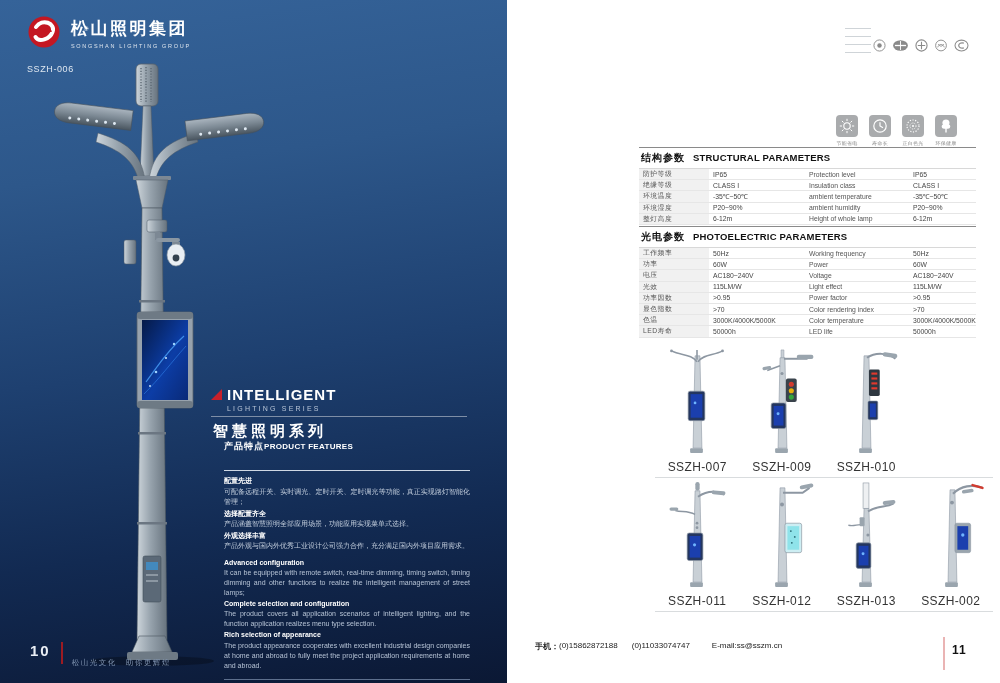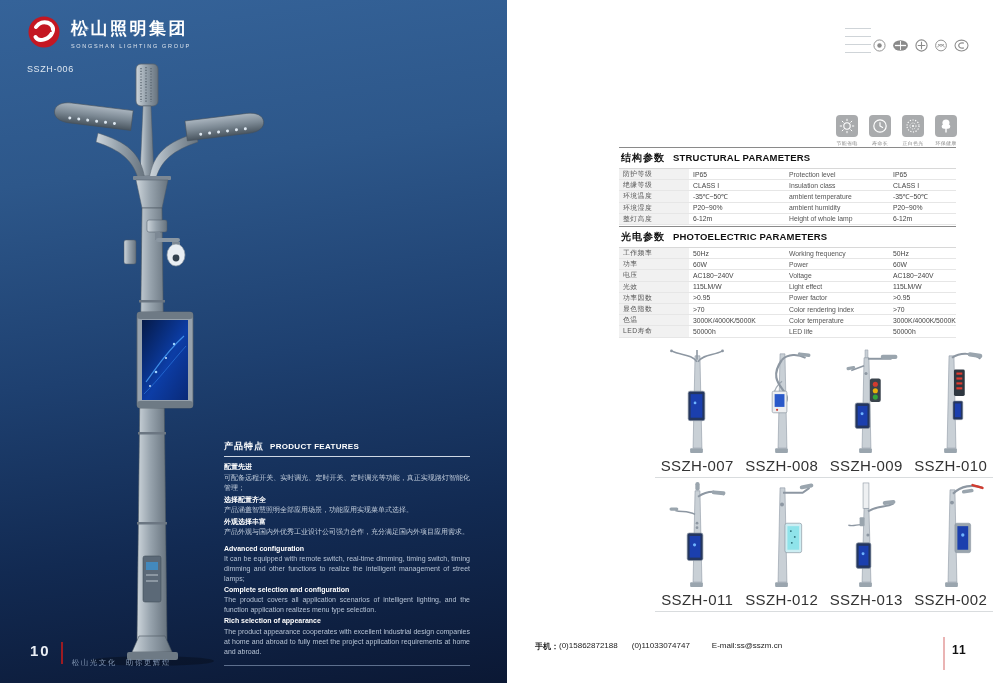--- a/index.html
+++ b/index.html
@@ -24,21 +24,21 @@
 
   .series { position:absolute; left:211px; top:386px; width:256px; z-index:2; }
   .series-row1 { display:flex; align-items:flex-start; }
   .tri { width:0; height:0; border-left:11px solid transparent; border-bottom:11px solid #c8202a; margin:3px 5px 0 0; }
   .series-en { font-size:15px; font-weight:bold; color:#fff; letter-spacing:1px; }
   .series-sub { font-size:7px; color:#b9c6d8; letter-spacing:2.2px; margin:2px 0 4px 16px; }
   .series-line { border-top:1px solid #7e8ea6; width:100%; }
   .series-cn { font-size:15px; font-weight:bold; color:#fff; letter-spacing:4px; margin:5px 0 0 2px; }
 
   .features { position:absolute; left:224px; top:440px; width:246px; z-index:2; }
-  .feat-head { display:flex; gap:6px; align-items:baseline; border-bottom:1px solid #cfd8e4; padding-bottom:3px; }
+  .feat-head { display:flex; align-items:baseline; border-bottom:1px solid #cfd8e4; padding-bottom:17px; }
   .feat-head-cn { font-size:9px; font-weight:bold; color:#fff; letter-spacing:1px; }
   .feat-head-en { font-size:8px; font-weight:bold; color:#fff; letter-spacing:.3px; }
   .feat-cn { margin-top:5px; }
   .feat-item-title { font-size:7px; font-weight:bold; color:#fff; line-height:1.5; }
   .feat-item-body { font-size:7px; color:#c2cddc; line-height:1.5; margin-bottom:1px; text-align:justify; }
   .feat-en { margin-top:6px; }
   .feat-en .feat-item-body { color:#b6c3d5; line-height:1.42; }
   .feat-endline { border-top:1px solid #5d6f8d; margin-top:8px; width:246px; }
 
   .lp-footer { position:absolute; left:30px; top:642px; display:flex; align-items:flex-start; z-index:2; }
@@ -52,37 +52,37 @@
   .fold-lines { position:absolute; left:338px; top:28px; }
   .fold-lines div { width:26px; height:1px; background:#cicfd4; background:#cfd4d8; margin-bottom:7px; }
 
   .certs { position:absolute; left:366px; top:39px; display:flex; gap:6px; align-items:center; }
 
   .ficons { position:absolute; left:329px; top:115px; display:flex; gap:11px; }
   .ficon { width:22px; text-align:center; }
   .ficon-box { width:22px; height:22px; background:#a9abad; border-radius:4px; display:flex; align-items:center; justify-content:center; }
   .ficon-cap { font-size:5px; color:#8b8b8b; margin-top:3px; white-space:nowrap; letter-spacing:.3px; }
 
-  .ptable { position:absolute; width:337px; left:112px; }
+  .ptable { position:absolute; width:337px; left:132px; }
   .ptable.structural { top:147px; }
   .ptable.photoelectric { top:226px; }
   .tbl-title { display:flex; gap:8px; align-items:baseline; border-top:1.5px solid #8a8a8a; padding:3px 0 3px 2px; }
   .tbl-title-cn { font-size:10px; font-weight:bold; color:#111; letter-spacing:1px; }
   .tbl-title-en { font-size:9.5px; font-weight:bold; color:#111; letter-spacing:.2px; }
   .tbl-grid { width:100%; border-top:1px solid #d8d8d8; }
   .tbl-row { display:grid; grid-template-columns:70px 98px 102px 1fr; height:11.2px; align-items:center; border-bottom:1px solid #e6e6e6; }
   .tbl-row .c1 { background:#f1f1f1; height:100%; display:flex; align-items:center; padding-left:4px; font-size:6.8px; color:#555; letter-spacing:.5px; }
   .tbl-row .c2, .tbl-row .c4 { font-size:6.8px; color:#444; padding-left:4px; }
   .tbl-row .c3 { font-size:6.8px; color:#555; padding-left:2px; }
 
   .prod-grid { position:absolute; left:148px; top:344px; width:338px; }
   .prod-row { display:flex; border-bottom:1px solid #d9dcde; }
   .prod { width:84.5px; height:133px; position:relative; display:flex; flex-direction:column; align-items:center; justify-content:flex-end; }
   .prod svg { position:absolute; top:2px; left:2px; }
-  .prod-label { font-size:15px; color:#333; letter-spacing:.4px; margin-bottom:3px; z-index:1; }
+  .prod-label { font-size:12px; color:#333; letter-spacing:.4px; margin-bottom:3px; z-index:1; }
 
   .contact { position:absolute; left:28px; top:641px; font-size:8px; color:#222; }
   .contact .row { display:flex; margin-bottom:4px; white-space:nowrap; }
   .contact b { font-weight:bold; } .g16{margin-right:16px} .g22{margin-right:22px} .g14{margin-right:14px}
 
   .rp-pageline { position:absolute; left:436px; top:637px; width:2px; height:33px; background:#eab4b4; }
   .rp-pagenum { position:absolute; left:445px; top:643px; font-size:12px; font-weight:bold; color:#111; letter-spacing:1px; }
 
   .thin { stroke:#8d97a2; fill:none; }
 </style>
@@ -194,20 +194,29 @@
       </svg>
       <span class="logo-reg">®</span>
       <div class="logo-text">
         <div class="logo-cn">松山照明集团</div>
         <div class="logo-en">SONGSHAN LIGHTING GROUP</div>
       </div>
     </div>
 
     <div class="model-no">SSZH-006</div>
 
+    <div class="series">
+      <div class="series-row1">
+        <div class="tri"></div>
+        <div class="series-en">INTELLIGENT</div>
+      </div>
+      <div class="series-sub">LIGHTING SERIES</div>
+      <div class="series-line"></div>
+      <div class="series-cn">智慧照明系列</div>
+    </div>
 
     <div class="features">
       <div class="feat-head">
         <span class="feat-head-cn">产品特点</span>
         <span class="feat-head-en">PRODUCT FEATURES</span>
       </div>
       <div class="feat-cn">
         <div class="feat-item-title">配置先进</div>
         <div class="feat-item-body">可配备远程开关、实时调光、定时开关、定时调光等功能，真正实现路灯智能化管理；</div>
         <div class="feat-item-title">选择配置齐全</div>
@@ -423,34 +432,20 @@
             <circle cx="14" cy="5" r="1.4" fill="#8d97a2"></circle>
               <circle cx="66" cy="5" r="1.4" fill="#8d97a2"></circle>
             <rect x="31" y="46" width="17" height="30" rx="2" fill="#24365f" stroke="#8d97a2" stroke-width="0.7"></rect>
             <rect x="33.5" y="49" width="12" height="24" fill="#1b3fae"></rect>
             <circle cx="38" cy="58" r="1.4" fill="#6fb4ff"></circle>
             <rect x="33" y="104" width="13" height="5" rx="1" fill="#9aa5ae"></rect>
           </svg>
           <div class="prod-label">SSZH-007</div>
         </div>
 
-        <div class="prod">
-          <svg width="80" height="110" viewBox="0 0 80 112">
-            <path d="M38 8 h5 l2 96 h-9 z" fill="#c9d0d6" stroke="#8d97a2" stroke-width="0.6"></path>
-            <path class="thin" d="M40 62 C58 46 20 42 40 14" stroke-width="2.2"></path>
-            <path class="thin" d="M40 64 C28 56 30 44 40 36" stroke-width="1.3" opacity="0.8"></path>
-            <path class="thin" d="M40 14 C46 8 56 8 64 12" stroke-width="2"></path>
-            <rect x="56" y="7" width="13" height="3.6" rx="1.8" fill="#9aa5ae" transform="rotate(7 62 9)"></rect>
-            <rect x="30" y="46" width="15" height="22" rx="1.5" fill="#eceef0" stroke="#8d97a2" stroke-width="0.7"></rect>
-            <rect x="32.5" y="49" width="10" height="13" fill="#2a59c9"></rect>
-            <circle cx="35" cy="65" r="1.1" fill="#d23b2f"></circle>
-            <rect x="33" y="104" width="13" height="5" rx="1" fill="#9aa5ae"></rect>
-          </svg>
-          <div class="prod-label">SSZH-008</div>
-        </div>
 
         <div class="prod">
           <svg width="80" height="110" viewBox="0 0 80 112">
             <path d="M39 4 h3 v10 h-3 z" fill="#c9d0d6" stroke="#8d97a2" stroke-width="0.5"></path>
             <path d="M38 12 h5 l2 92 h-9 z" fill="#c9d0d6" stroke="#8d97a2" stroke-width="0.6"></path>
             <path class="thin" d="M42 13 h24" stroke-width="2"></path>
             <rect x="55" y="9" width="17" height="4.2" rx="2.1" fill="#9aa5ae"></rect>
             <path class="thin" d="M38 20 l-13 5" stroke-width="1.6"></path>
             <rect x="20" y="21" width="9" height="3.2" rx="1.6" fill="#9aa5ae" transform="rotate(-11 24 22)"></rect>
             <circle cx="40" cy="28" r="1.6" fill="#8d97a2"></circle>

